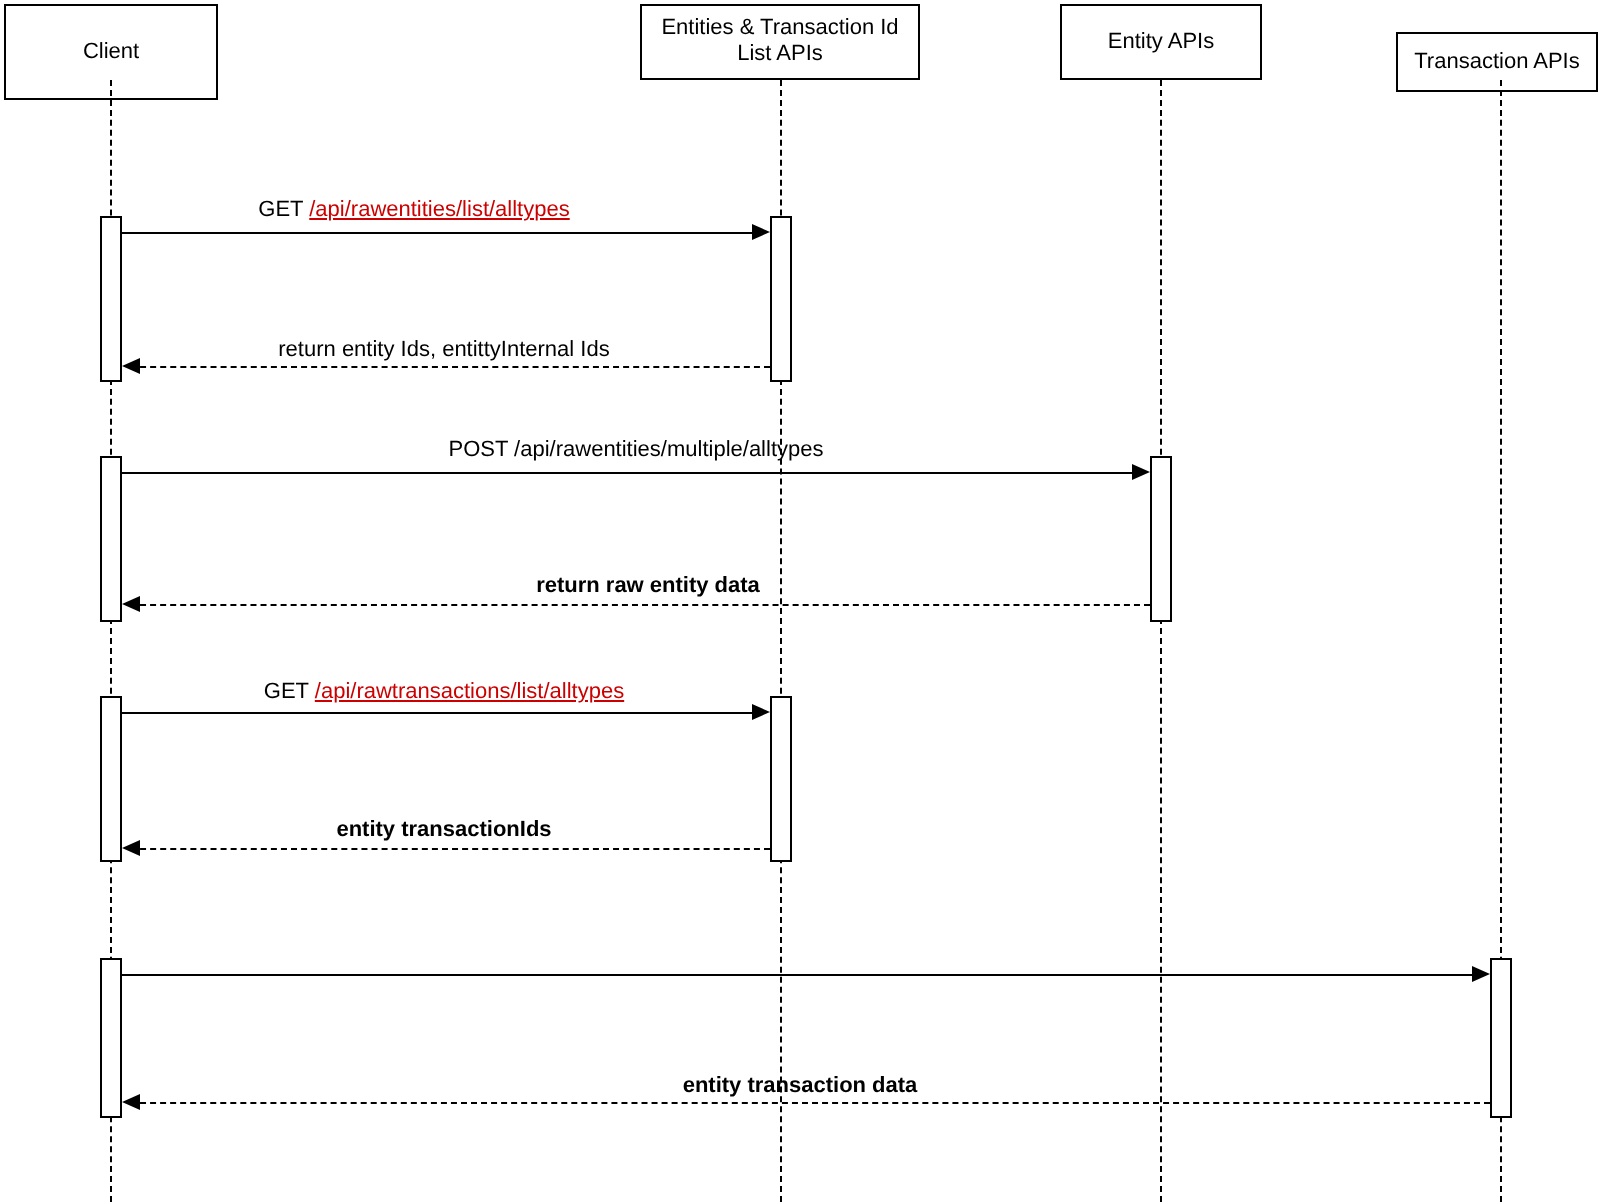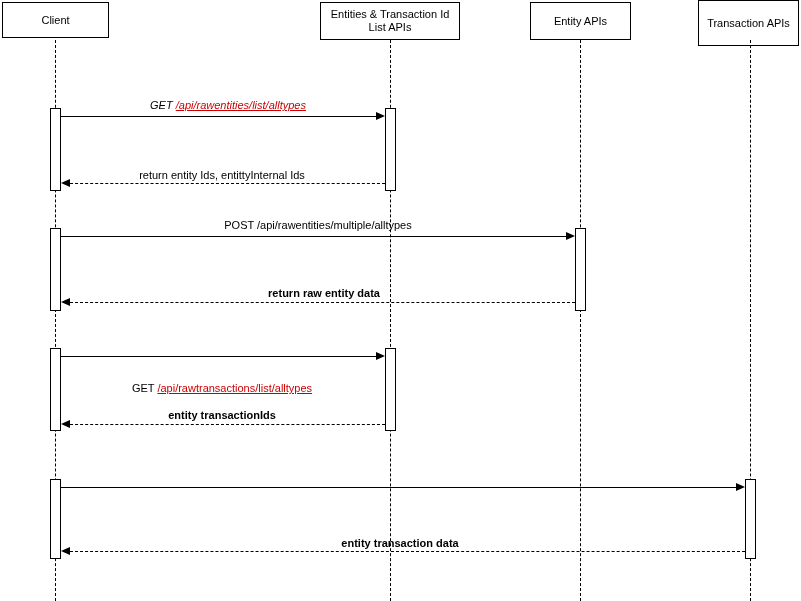--- a/index.html
+++ b/index.html
@@ -81,68 +81,68 @@
   }
   .msg-label.bold {
     font-weight: bold;
   }
 </style>
 </head>
 <body>
 
 <div id="diagram">
 
-  <div class="lifeline-box" style="left:2px; top:2px; width:107px; height:36px;">
+  <div class="lifeline-box" style="left:2px; top:2px; width:107px; height:48px;">
     <span>Client</span>
   </div>
   <div class="lifeline-box" style="left:320px; top:2px; width:140px; height:38px;justify-content:center;">
     <span>Entities &amp; Transaction Id List APIs</span>
   </div>
   <div class="lifeline-box" style="left:530px; top:2px; width:101px; height:38px;">
     <span>Entity APIs</span>
   </div>
-  <div class="lifeline-box" style="left:698px; top:0; width:101px; height:46px;">
+  <div class="lifeline-box" style="left:698px; top:16px; width:101px; height:30px;">
     <span>Transaction APIs</span>
   </div>
 
   <div class="lifeline-line" style="left:55px; top:40px; height:561px;"></div>
   <div class="lifeline-line" style="left:390px; top:40px; height:561px;"></div>
   <div class="lifeline-line" style="left:580px; top:40px; height:561px;"></div>
   <div class="lifeline-line" style="left:750px; top:40px; height:561px;"></div>
 
   <div class="activation" style="left:50px; top:108px; width:11px; height:83px;"></div>
   <div class="activation" style="left:385px; top:108px; width:11px; height:83px;"></div>
   <div class="activation" style="left:50px; top:228px; width:11px; height:83px;"></div>
   <div class="activation" style="left:575px; top:228px; width:11px; height:83px;"></div>
   <div class="activation" style="left:50px; top:348px; width:11px; height:83px;"></div>
   <div class="activation" style="left:385px; top:348px; width:11px; height:83px;"></div>
   <div class="activation" style="left:50px; top:479px; width:11px; height:80px;"></div>
   <div class="activation" style="left:745px; top:479px; width:11px; height:80px;"></div>
 
   <div class="msg-line solid" style="left:61px; top:116px; width:320px;"></div>
   <div class="arrow-head right" style="left:376px; top:112px;"></div>
-  <div class="msg-label" style="left:228px; top:99px;font-style:italic;">
+  <div class="msg-label" style="left:207px; top:99px;">
     <span>GET </span><span class="url">/api/rawentities/list/alltypes</span>
   </div>
 
   <div class="msg-line dashed" style="left:65px; top:183px; width:320px;"></div>
   <div class="arrow-head left" style="left:61px; top:179px;"></div>
   <div class="msg-label" style="left:222px; top:169px;">return entity Ids, entittyInternal Ids</div>
 
   <div class="msg-line solid" style="left:61px; top:236px; width:510px;"></div>
   <div class="arrow-head right" style="left:566px; top:232px;"></div>
   <div class="msg-label" style="left:318px; top:219px;">POST /api/rawentities/multiple/alltypes</div>
 
   <div class="msg-line dashed" style="left:65px; top:302px; width:510px;"></div>
   <div class="arrow-head left" style="left:61px; top:298px;"></div>
   <div class="msg-label bold" style="left:318px; top:287px;padding-left:12px;">return raw entity data</div>
 
   <div class="msg-line solid" style="left:61px; top:356px; width:320px;"></div>
   <div class="arrow-head right" style="left:376px; top:352px;"></div>
-  <div class="msg-label" style="left:222px; top:340px;margin-top:42px;">
+  <div class="msg-label" style="left:222px; top:340px;">
     <span>GET </span><span class="url">/api/rawtransactions/list/alltypes</span>
   </div>
 
   <div class="msg-line dashed" style="left:65px; top:424px; width:320px;"></div>
   <div class="arrow-head left" style="left:61px; top:420px;"></div>
   <div class="msg-label bold" style="left:222px; top:409px;">entity transactionIds</div>
 
   <div class="msg-line solid" style="left:61px; top:487px; width:680px;"></div>
   <div class="arrow-head right" style="left:736px; top:483px;"></div>
 

